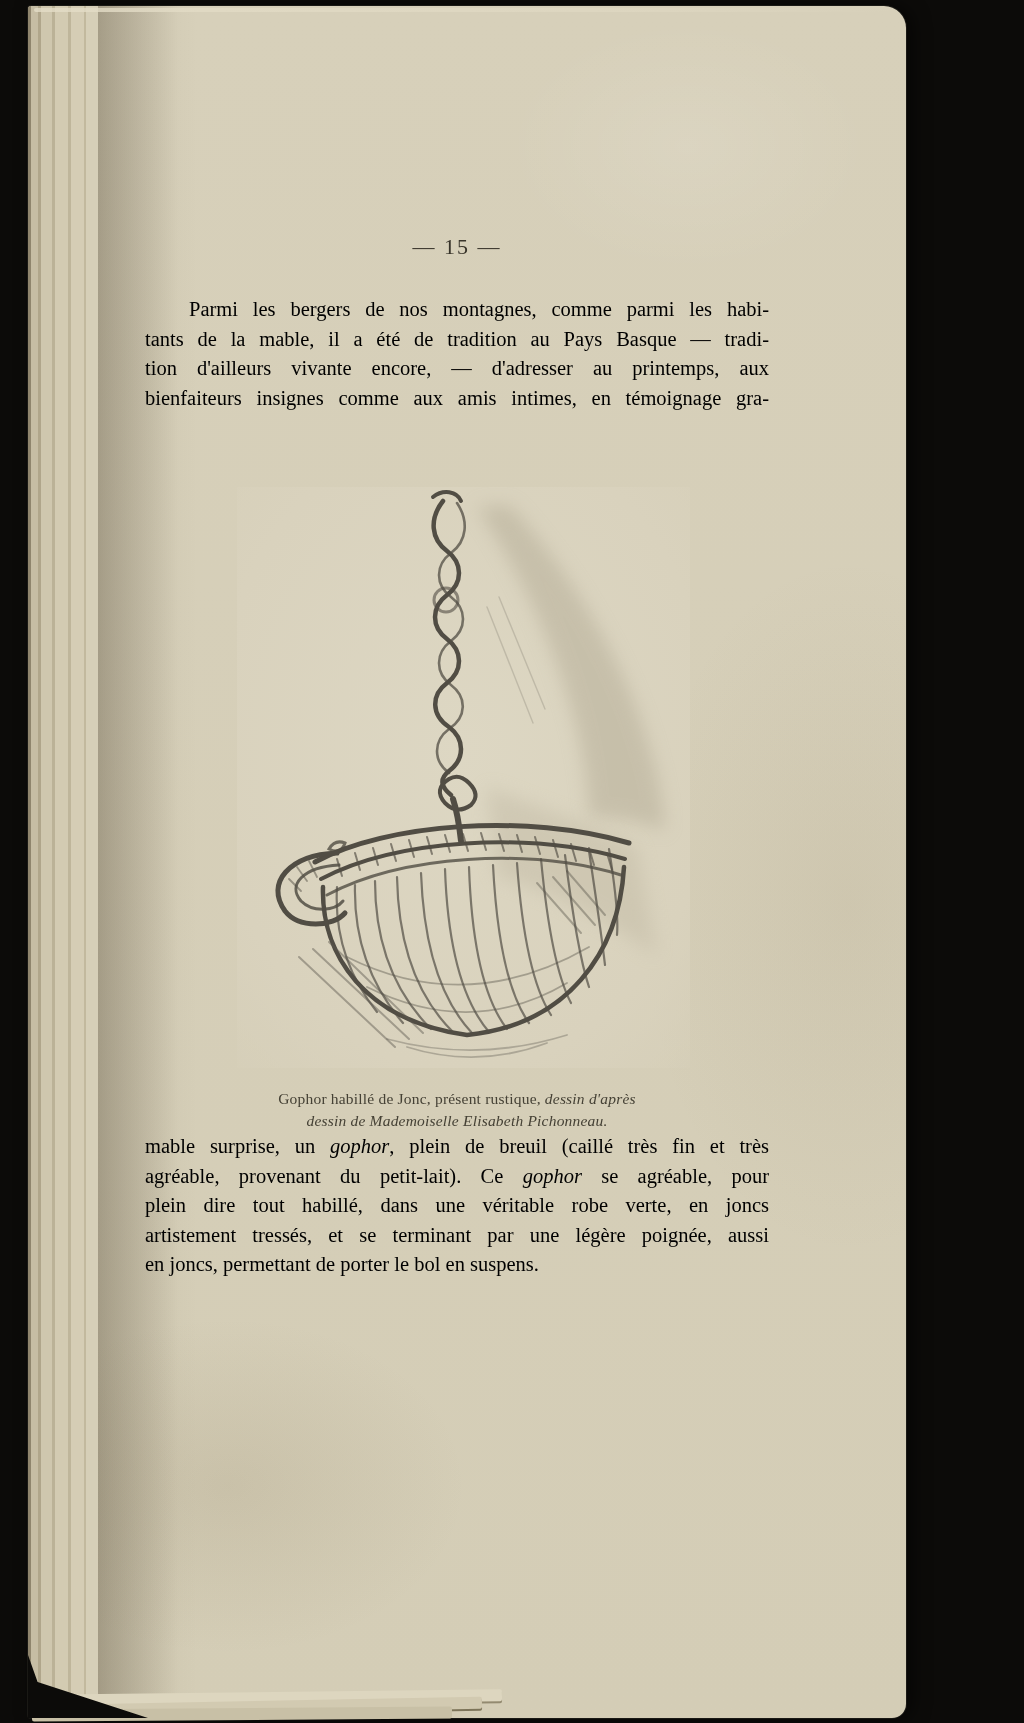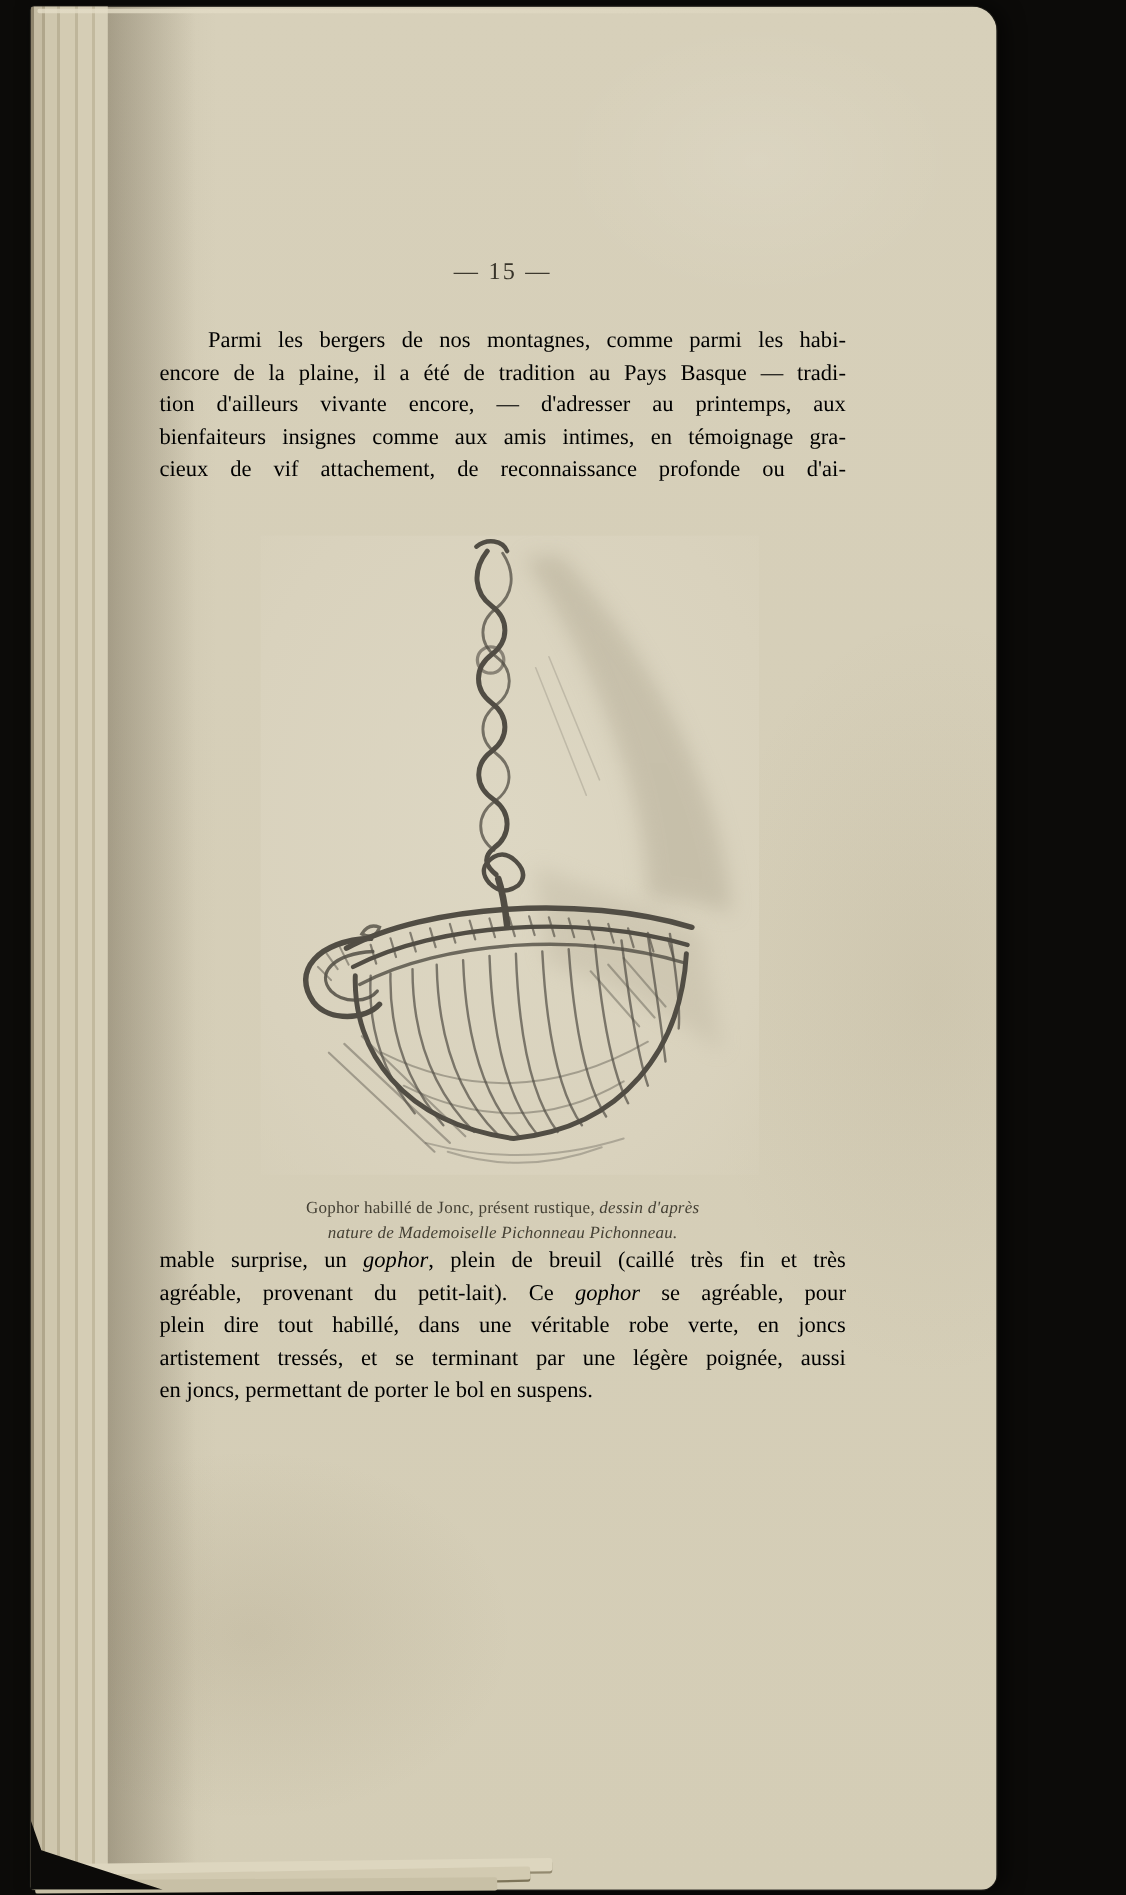--- a/index.html
+++ b/index.html
@@ -88,24 +88,23 @@
 <div class="page">
 
   <div class="spine-edges"></div>
   <div class="spine-shadow"></div>
   <div class="top-edge-line"></div>
 
   <div class="pageno">— 15 —</div>
 
   <div id="para1" class="para">
       <div class="line"><span>Parmi les bergers de nos montagnes, comme parmi les habi-</span></div>
-      <div class="line"><span>encore de la plaine, il a été de tradition au Pays Basque — tradi-</span></div>
+      <div class="line"><span>tants de la mable, il a été de tradition au Pays Basque — tradi-</span></div>
       <div class="line"><span>tion d'ailleurs vivante encore, — d'adresser au printemps, aux</span></div>
       <div class="line"><span>bienfaiteurs insignes comme aux amis intimes, en témoignage gra-</span></div>
-      <div class="line"><span>cieux de vif attachement, de reconnaissance profonde ou d'ai-</span></div>
     </div>
 
   <div class="figure">
     <svg viewBox="0 0 453 581">
       <defs>
         <filter id="soft">
             <feGaussianBlur stdDeviation="9"></feGaussianBlur>
           </filter>
       </defs>
 
@@ -147,21 +146,21 @@
       <g fill="none" stroke="#5a564d" stroke-linecap="round">
         <path d="M62 470 L 158 560 M76 462 L 172 552 M92 455 L 186 546" stroke-width="2" opacity="0.45"></path>
         <path d="M150 552 Q 240 576 330 548 M170 560 Q 240 582 310 556" stroke-width="1.8" opacity="0.35"></path>
         <path d="M250 120 L 296 236 M262 110 L 308 222" stroke-width="1.4" opacity="0.22"></path>
       </g>
     </svg>
   </div>
 
   <div class="caption">
       <div class="line"><span>Gophor habillé de Jonc, présent rustique, </span><i>dessin d'après</i></div>
-      <div class="line"><i>nature de Mademoiselle Pichonneau Pichonneau.</i></div>
+      <div class="line"><i>dessin de Mademoiselle Elisabeth Pichonneau.</i></div>
     </div>
 
   <div id="para2" class="para last-left">
       <div class="line"><span>mable surprise, un </span><i>gophor</i><span>, plein de breuil (caillé très fin et très</span></div>
       <div class="line"><span>agréable, provenant du petit-lait). Ce </span><i>gophor</i><span> se agréable, pour</span></div>
       <div class="line"><span>plein dire tout habillé, dans une véritable robe verte, en joncs</span></div>
       <div class="line"><span>artistement tressés, et se terminant par une légère poignée, aussi</span></div>
       <div class="line"><span>en joncs, permettant de porter le bol en suspens.</span></div>
     </div>
 

